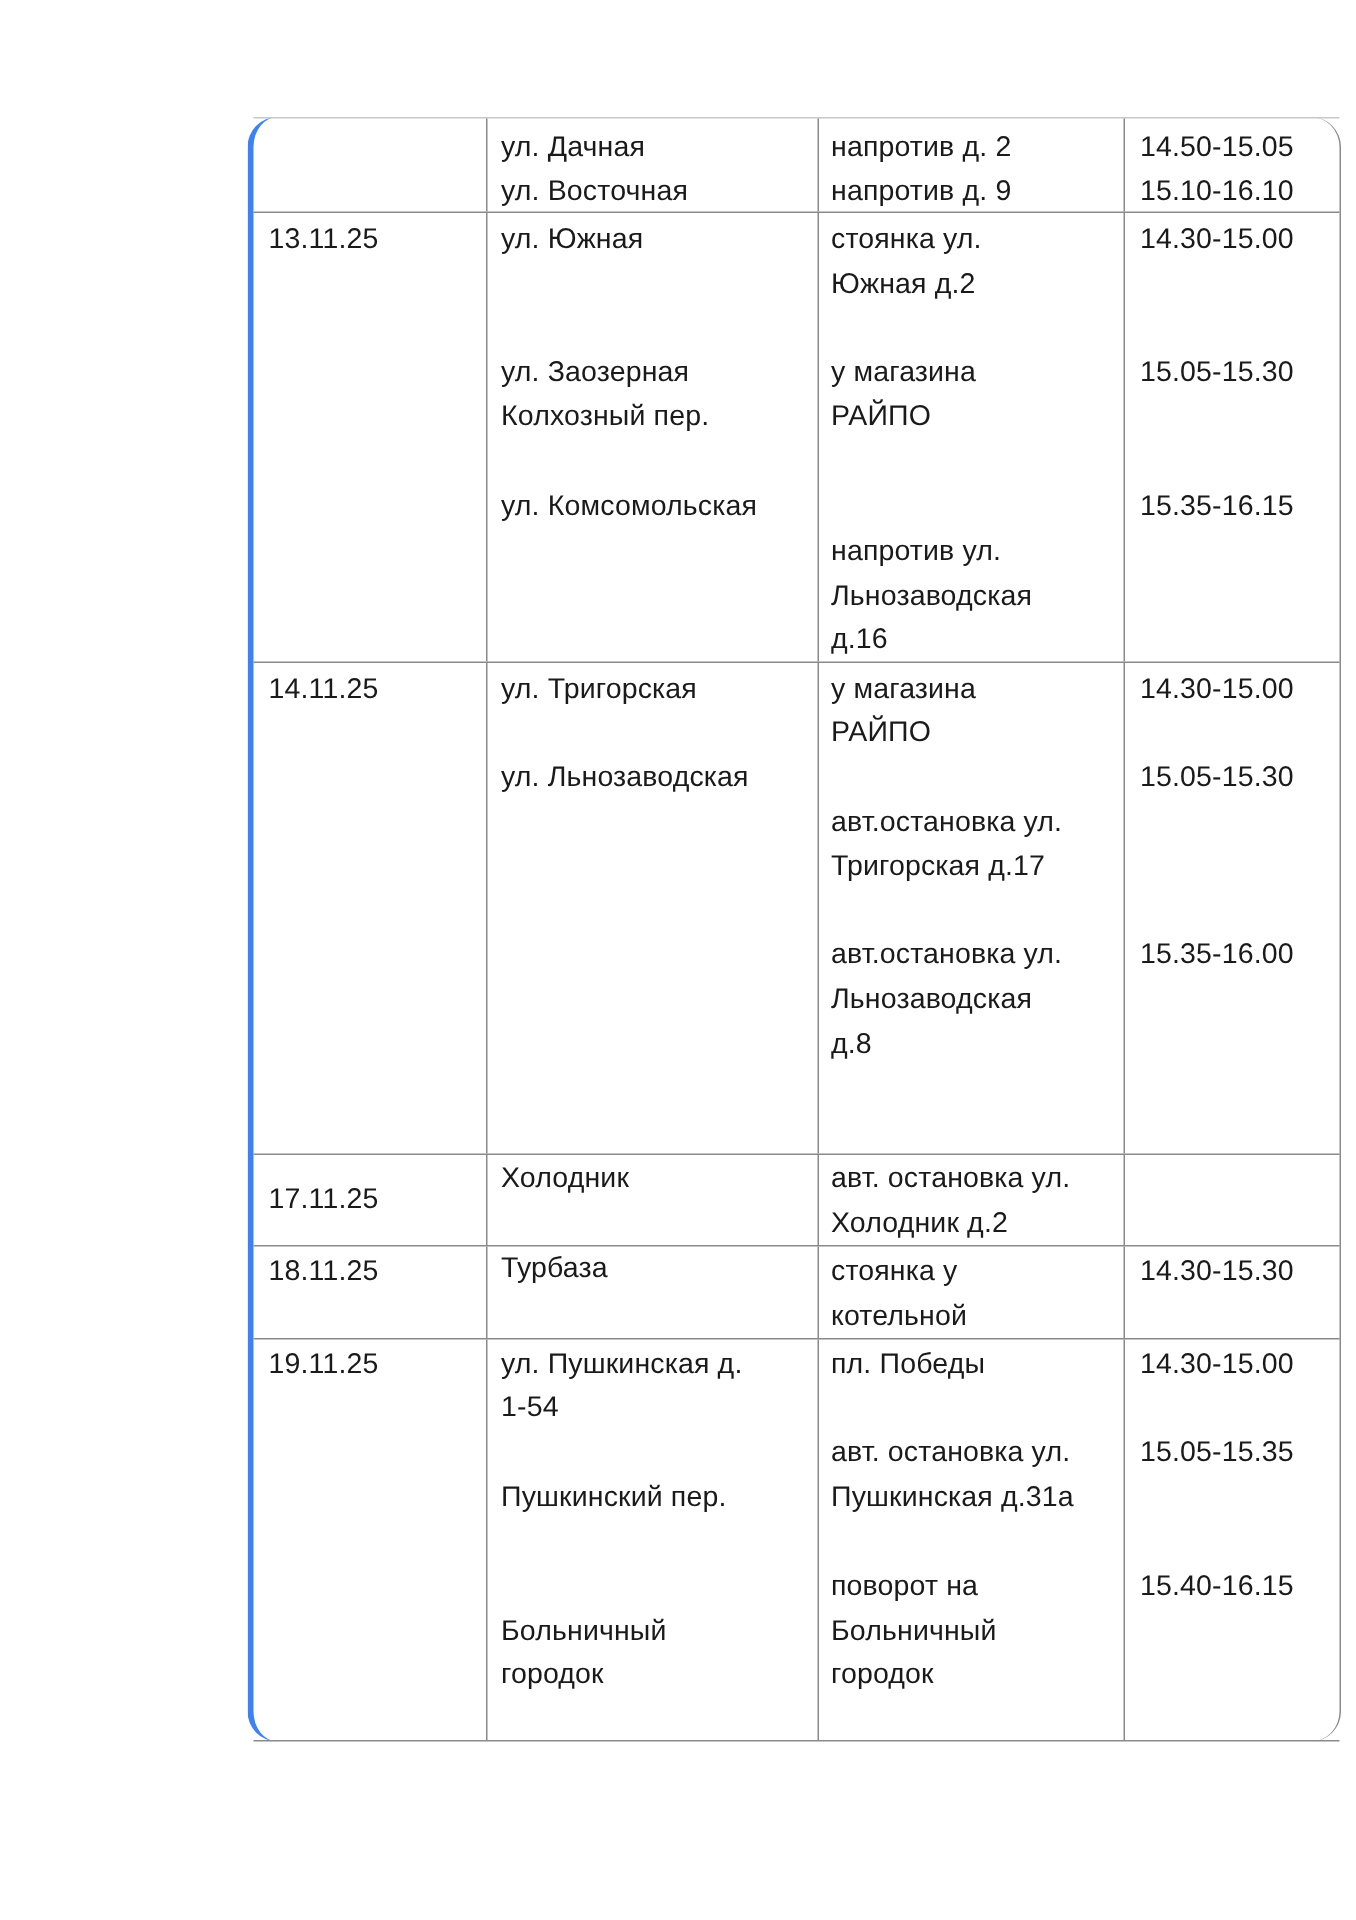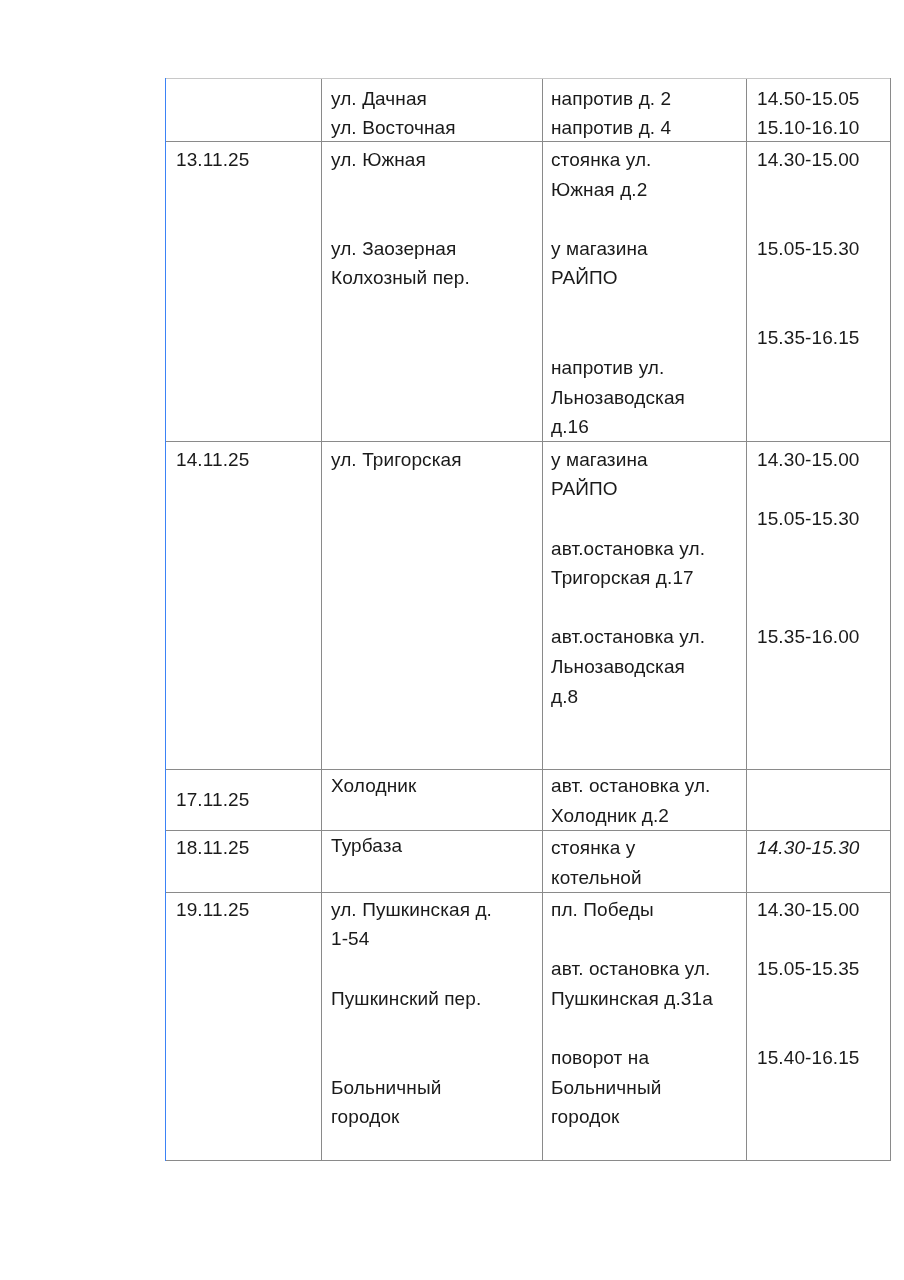--- a/index.html
+++ b/index.html
@@ -2,21 +2,21 @@
 <html><head>
 <meta charset="utf-8">
 <style>
   html, body { margin:0; padding:0; }
   body {
     width:904px; height:1280px; background:#ffffff; position:relative; overflow:hidden;
     font-family:"Liberation Sans", "DejaVu Sans", sans-serif; color:#1a1a1a;
   }
   .table {
     position:absolute; left:165px; top:78px; width:724px;
-    border-left:1px solid #3b82f6; border-right:1px solid #8a8a8a;
+    border-left:4px solid #3b82f6; border-right:1px solid #8a8a8a;border-radius:20px;
   }
   .row {
     position:relative; border-bottom:1px solid #8a8a8a;
   }
   .row.first { border-top:1px solid #c8c8c8; }
   .vline { position:absolute; top:0; bottom:0; width:1px; background:#8a8a8a; }
   .v1 { left:155px; } .v2 { left:376px; } .v3 { left:580px; }
   .txt {
     position:absolute; font-size:19px; line-height:30px; white-space:pre;
     letter-spacing:0.1px;
@@ -28,51 +28,53 @@
 
 <div class="table">
 
   <div class="row first" style="height:62px;">
     <div class="vline v1"></div>
       <div class="vline v2"></div>
       <div class="vline v3"></div>
     <span class="txt c1" style="top:5px;">ул. Дачная</span>
     <span class="txt c1" style="top:34px;">ул. Восточная</span>
     <span class="txt c2" style="top:5px;">напротив д. 2</span>
-    <span class="txt c2" style="top:34px;">напротив д. 4</span>
+    <span class="txt c2" style="top:34px;">напротив д. 9</span>
     <span class="txt c3" style="top:5px;">14.50-15.05</span>
     <span class="txt c3" style="top:34px;">15.10-16.10</span>
   </div>
 
   <div class="row" style="height:299px;">
     <div class="vline v1"></div>
       <div class="vline v2"></div>
       <div class="vline v3"></div>
     <span class="txt c0" style="top:3px;">13.11.25</span>
     <span class="txt c1" style="top:3px;">ул. Южная</span>
     <span class="txt c1" style="top:92px;">ул. Заозерная</span>
     <span class="txt c1" style="top:121px;">Колхозный пер.</span>
+    <span class="txt c1" style="top:181px;">ул. Комсомольская</span>
     <span class="txt c2" style="top:3px;">стоянка ул.</span>
     <span class="txt c2" style="top:33px;">Южная д.2</span>
     <span class="txt c2" style="top:92px;">у магазина</span>
     <span class="txt c2" style="top:121px;">РАЙПО</span>
     <span class="txt c2" style="top:211px;">напротив ул.</span>
     <span class="txt c2" style="top:241px;">Льнозаводская</span>
     <span class="txt c2" style="top:270px;">д.16</span>
     <span class="txt c3" style="top:3px;">14.30-15.00</span>
     <span class="txt c3" style="top:92px;">15.05-15.30</span>
     <span class="txt c3" style="top:181px;">15.35-16.15</span>
   </div>
 
   <div class="row" style="height:327px;">
     <div class="vline v1"></div>
       <div class="vline v2"></div>
       <div class="vline v3"></div>
     <span class="txt c0" style="top:3px;">14.11.25</span>
     <span class="txt c1" style="top:3px;">ул. Тригорская</span>
+    <span class="txt c1" style="top:62px;">ул. Льнозаводская</span>
     <span class="txt c2" style="top:3px;">у магазина</span>
     <span class="txt c2" style="top:32px;">РАЙПО</span>
     <span class="txt c2" style="top:92px;">авт.остановка ул.</span>
     <span class="txt c2" style="top:121px;">Тригорская д.17</span>
     <span class="txt c2" style="top:180px;">авт.остановка ул.</span>
     <span class="txt c2" style="top:210px;">Льнозаводская</span>
     <span class="txt c2" style="top:240px;">д.8</span>
     <span class="txt c3" style="top:3px;">14.30-15.00</span>
     <span class="txt c3" style="top:62px;">15.05-15.30</span>
     <span class="txt c3" style="top:151px;margin-top:29px;">15.35-16.00</span>
@@ -89,21 +91,21 @@
   </div>
 
   <div class="row" style="height:61px;">
     <div class="vline v1"></div>
       <div class="vline v2"></div>
       <div class="vline v3"></div>
     <span class="txt c0" style="top:2px;">18.11.25</span>
     <span class="txt c1" style="top:0;">Турбаза</span>
     <span class="txt c2" style="top:2px;">стоянка у</span>
     <span class="txt c2" style="top:32px;">котельной</span>
-    <span class="txt c3" style="top:2px;font-style:italic;">14.30-15.30</span>
+    <span class="txt c3" style="top:2px;">14.30-15.30</span>
   </div>
 
   <div class="row" style="height:267px;">
     <div class="vline v1"></div>
       <div class="vline v2"></div>
       <div class="vline v3"></div>
     <span class="txt c0" style="top:2px;">19.11.25</span>
     <span class="txt c1" style="top:2px;">ул. Пушкинская д.</span>
     <span class="txt c1" style="top:31px;">1-54</span>
     <span class="txt c1" style="top:91px;">Пушкинский пер.</span>

